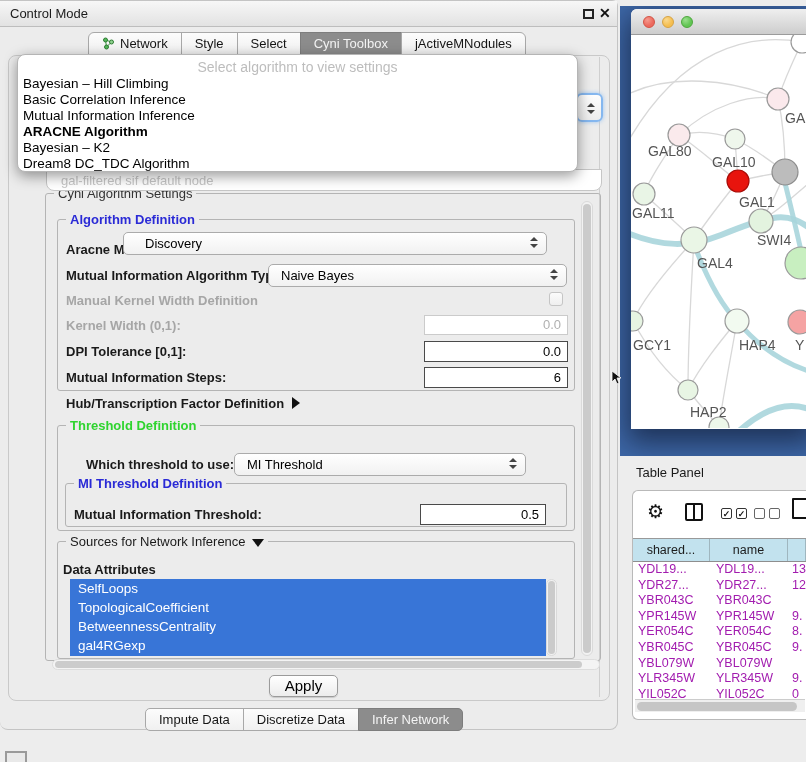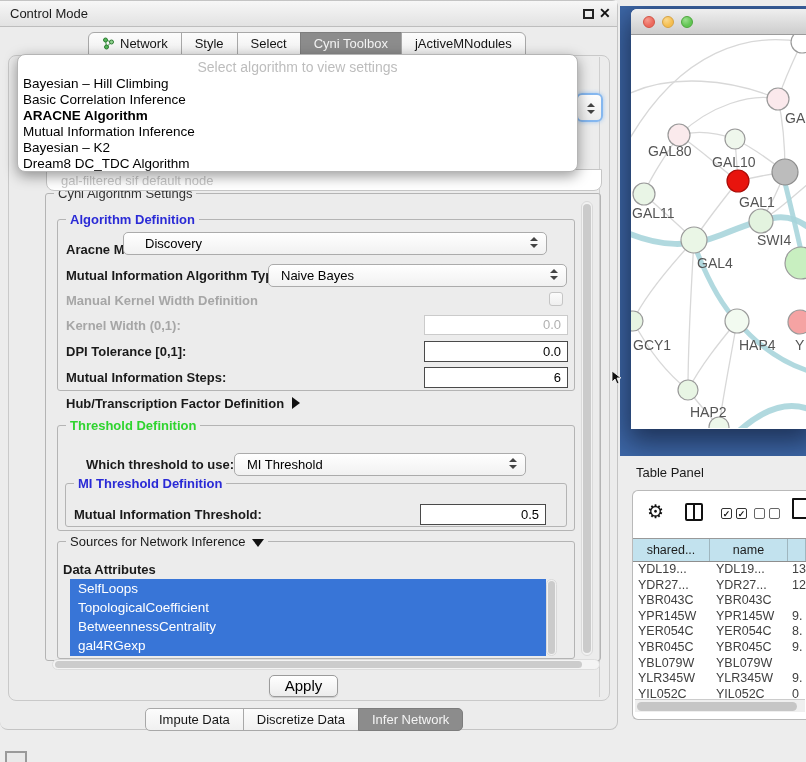--- a/index.html
+++ b/index.html
@@ -109,21 +109,21 @@
   .ck { width:11px; height:11px; border:1.5px solid #333; border-radius:2px; font-size:9px; line-height:10px;
         text-align:center; font-weight:bold; color:#111; }
   .ck.off { border-color:#666; color:transparent; }
   #doc-ic { position:absolute; left:159px; top:7px; width:16px; height:21px; border:2.5px solid #111; border-radius:1px; background:#FFF; }
 
   #tbl-head { display:flex; height:24px; border-top:1px solid #999; border-bottom:1px solid #8E8E8E; background:#C2E2EE; }
   #tbl-head .th { font-size:12.5px; line-height:22px; text-align:center; color:#1c1c1c; border-right:1px solid #9FB6BF; overflow:hidden; white-space:nowrap; }
   #tbl-head .th:nth-child(1){ width:77px; } #tbl-head .th:nth-child(2){ width:78px; } #tbl-head .th:nth-child(3){ flex:1; }
   #tbl-rows { position:relative; height:141px; overflow:hidden; }
   .tr { display:flex; height:15.6px; }
-  .tr .td { font-size:12.5px; line-height:15.6px; white-space:nowrap; overflow:hidden; color:#404040; }
+  .tr .td { font-size:12.5px; line-height:15.6px; white-space:nowrap; overflow:hidden; color:#a21caf; }
   .tr .td:nth-child(1){ width:77px; padding-left:5px; } .tr .td:nth-child(2){ width:78px; padding-left:6px; } .tr .td:nth-child(3){ flex:1; padding-left:4px; }
   #tbl-hscroll { position:absolute; left:2px; top:208px; width:170px; height:13px; background:#EFEFEF; border-top:1px solid #CCC; }
   #tbl-hscroll .thumb { position:absolute; top:2px; left:2px; width:160px; height:9px; background:#C6C6C6; border-radius:5px; }
 
   #cursor { position:absolute; left:611px; top:371px; z-index:80; }
   #top-notch { position:absolute; left:3px; top:0; width:2px; height:6px; background:#9a9a9a; }
 </style>
 </head>
 <body>
 
@@ -171,22 +171,22 @@
   </div>
   <div id="ghost-combo">
     <span>gal-filtered sif default node</span>
   </div>
 
   <div id="popup">
     <div class="ph">Select algorithm to view settings</div>
     <div id="dd-items">
         <div class="dd-item">Bayesian – Hill Climbing</div>
         <div class="dd-item">Basic Correlation Inference</div>
+        <div class="dd-item">Mutual Information Inference</div>
         <div class="dd-item bold">ARACNE Algorithm</div>
-        <div class="dd-item">Mutual Information Inference</div>
         <div class="dd-item">Bayesian – K2</div>
         <div class="dd-item">Dream8 DC_TDC Algorithm</div>
       </div>
   </div>
 
   <div class="grp" style="left:45px; top:192px; width:556px; height:468px;">
     <span class="legend">Cyni Algorithm Settings</span>
   </div>
   <div class="vscroll" style="left:581px; top:200px; width:12px; height:455px;">
     <div class="thumb" style="top:2px; height:449px;"></div>

